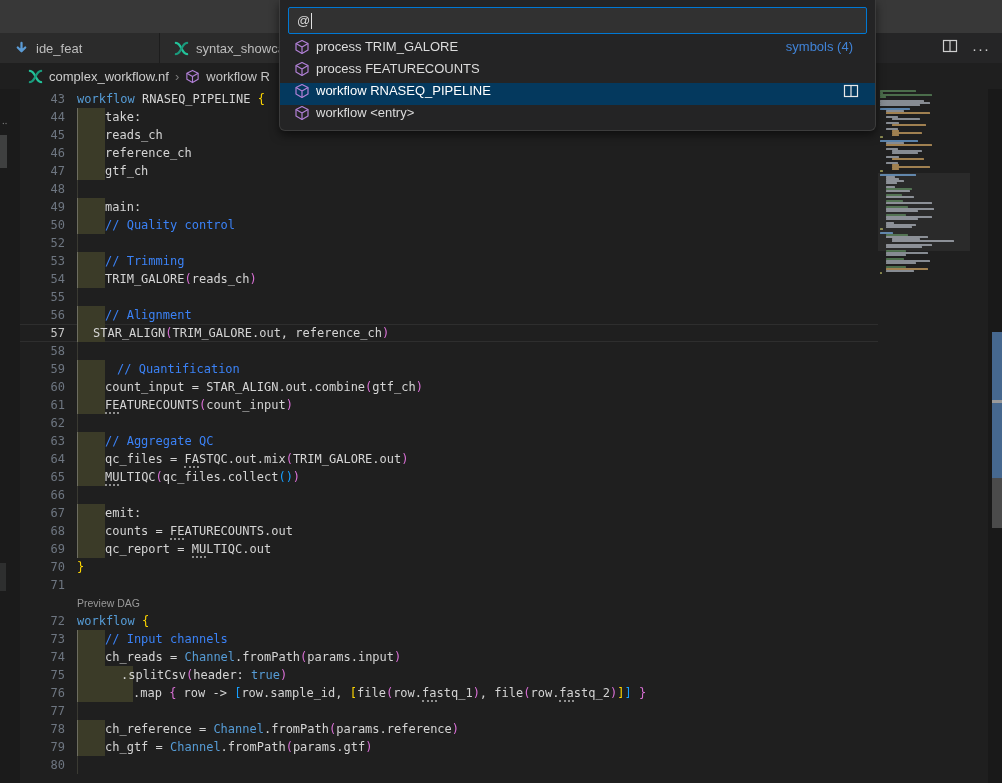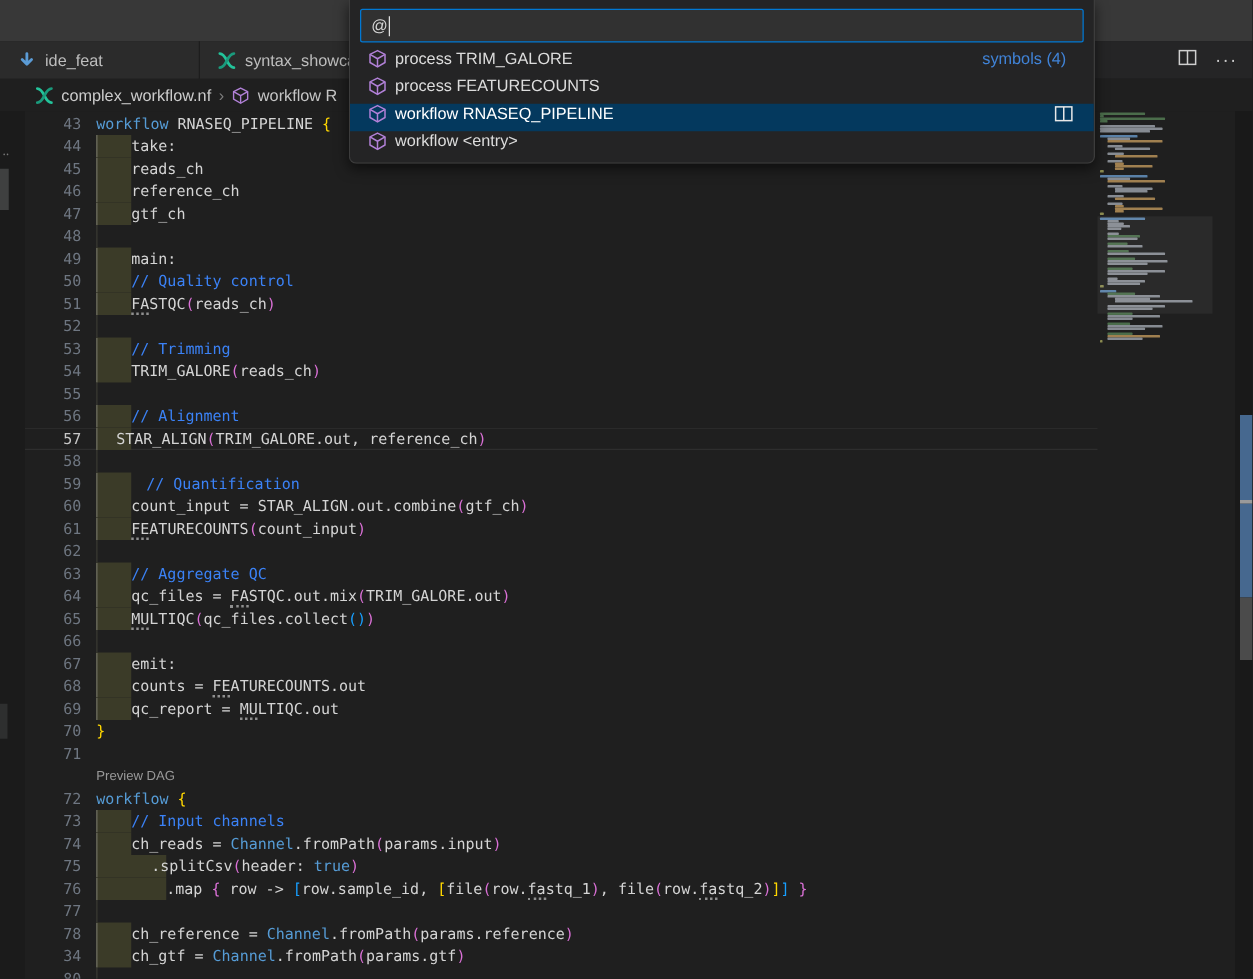--- a/index.html
+++ b/index.html
@@ -158,24 +158,20 @@
         </div>
         <div class="row line">
           <div class="ln">49</div>
           <div class="content guide"><span class="iblock" style="width: 28px;"></span><span class="code-text" style="padding-left: 28px;"><span class="tok-pl">main:</span></span></div>
         </div>
         <div class="row line">
           <div class="ln">50</div>
           <div class="content guide"><span class="iblock" style="width: 28px;"></span><span class="code-text" style="padding-left: 28px;"><span class="tok-cm">// Quality control</span></span></div>
         </div>
         <div class="row line">
-          <div class="ln">51</div>
-          <div class="content guide"><span class="iblock" style="width: 28px;"></span><span class="code-text" style="padding-left: 28px;"><span class="tok-u">FA</span><span class="tok-pl">STQC</span><span class="tok-b2">(</span><span class="tok-pl">reads_ch</span><span class="tok-b2">)</span></span></div>
-        </div>
-        <div class="row line">
           <div class="ln">52</div>
           <div class="content guide"><span class="code-text" style="padding-left: 0px;"></span></div>
         </div>
         <div class="row line">
           <div class="ln">53</div>
           <div class="content guide"><span class="iblock" style="width: 28px;"></span><span class="code-text" style="padding-left: 28px;"><span class="tok-cm">// Trimming</span></span></div>
         </div>
         <div class="row line">
           <div class="ln">54</div>
           <div class="content guide"><span class="iblock" style="width: 28px;"></span><span class="code-text" style="padding-left: 28px;"><span class="tok-pl">TRIM_GALORE</span><span class="tok-b2">(</span><span class="tok-pl">reads_ch</span><span class="tok-b2">)</span></span></div>
@@ -273,21 +269,21 @@
         </div>
         <div class="row line">
           <div class="ln">77</div>
           <div class="content guide"><span class="code-text" style="padding-left: 0px;"></span></div>
         </div>
         <div class="row line">
           <div class="ln">78</div>
           <div class="content guide"><span class="iblock" style="width: 28px;"></span><span class="code-text" style="padding-left: 28px;"><span class="tok-pl">ch_reference = </span><span class="tok-kw">Channel</span><span class="tok-pl">.fromPath</span><span class="tok-b2">(</span><span class="tok-pl">params.reference</span><span class="tok-b2">)</span></span></div>
         </div>
         <div class="row line">
-          <div class="ln">34</div>
+          <div class="ln">79</div>
           <div class="content guide"><span class="iblock" style="width: 28px;"></span><span class="code-text" style="padding-left: 28px;"><span class="tok-pl">ch_gtf = </span><span class="tok-kw">Channel</span><span class="tok-pl">.fromPath</span><span class="tok-b2">(</span><span class="tok-pl">params.gtf</span><span class="tok-b2">)</span></span></div>
         </div>
         <div class="row line">
           <div class="ln">80</div>
           <div class="content guide"><span class="code-text" style="padding-left: 0px;"></span></div>
         </div>
       </div>
 
     <div class="minimap">
       <div class="mm-slider"></div>

